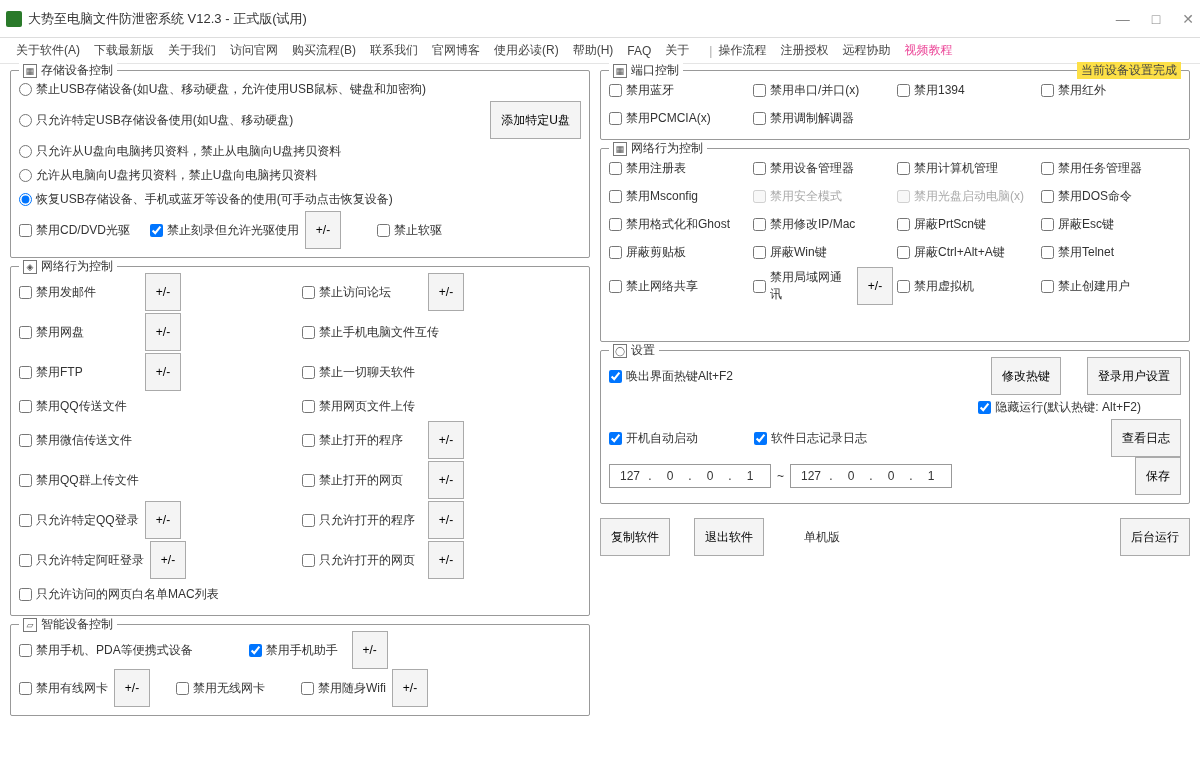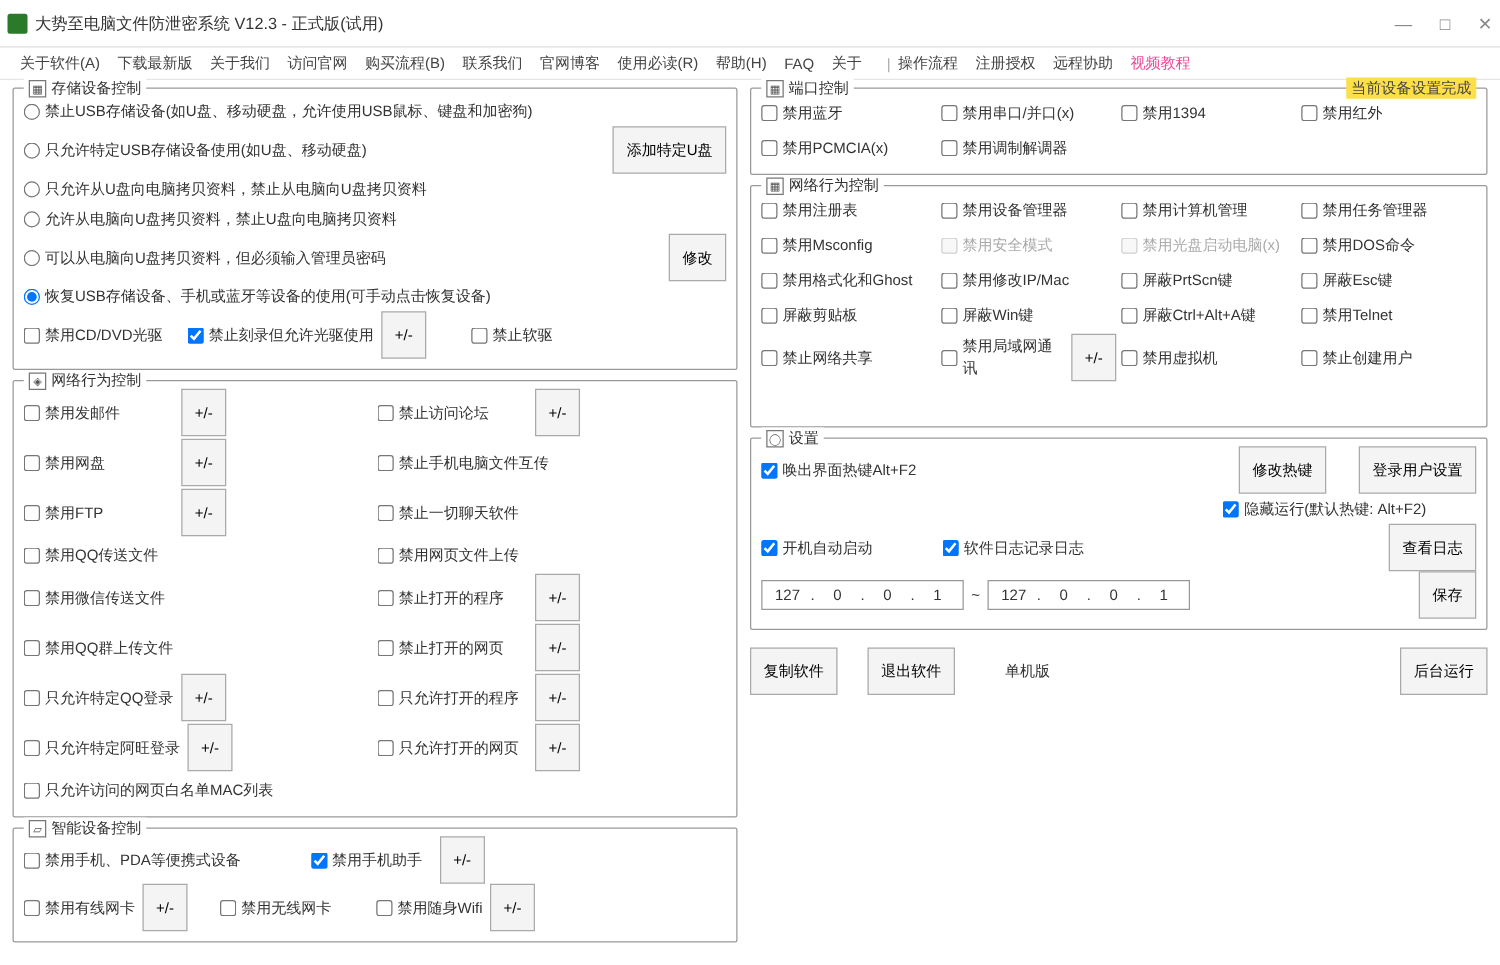--- a/index.html
+++ b/index.html
@@ -101,28 +101,20 @@
           </label>
         </div>
       <div class="row">
           <label>
             <input type="radio" name="usb" style="">
             <span>允许从电脑向U盘拷贝资料，禁止U盘向电脑拷贝资料</span>
           </label>
         </div>
       <div class="row">
           <label>
-            <input type="radio" name="usb" style="">
-            <span>可以从电脑向U盘拷贝资料，但必须输入管理员密码</span>
-          </label>
-          <span class="flexgrow"></span>
-          <button class="btn">修改</button>
-        </div>
-      <div class="row">
-          <label>
             <input type="radio" name="usb" checked="" style="">
             <span>恢复USB存储设备、手机或蓝牙等设备的使用(可手动点击恢复设备)</span>
           </label>
         </div>
       <div class="row">
         <label>
             <input type="checkbox" style="">
             <span>禁用CD/DVD光驱</span>
           </label>
         <label style="margin-left:14px">

